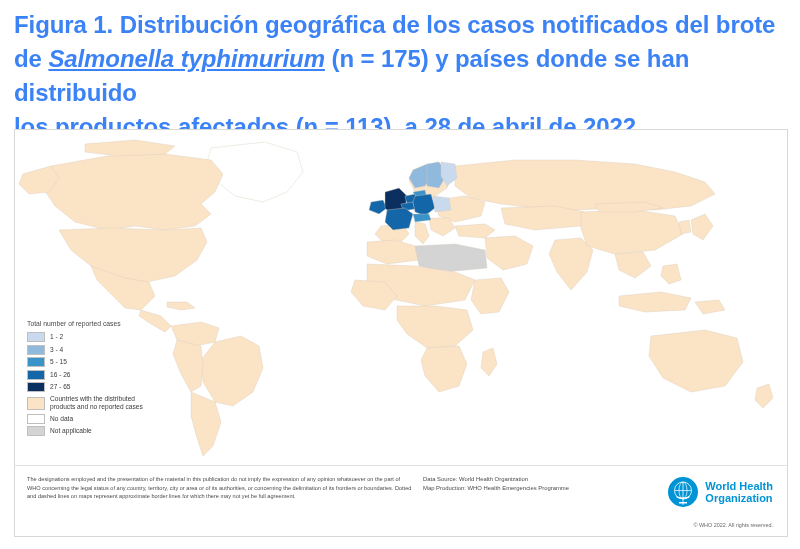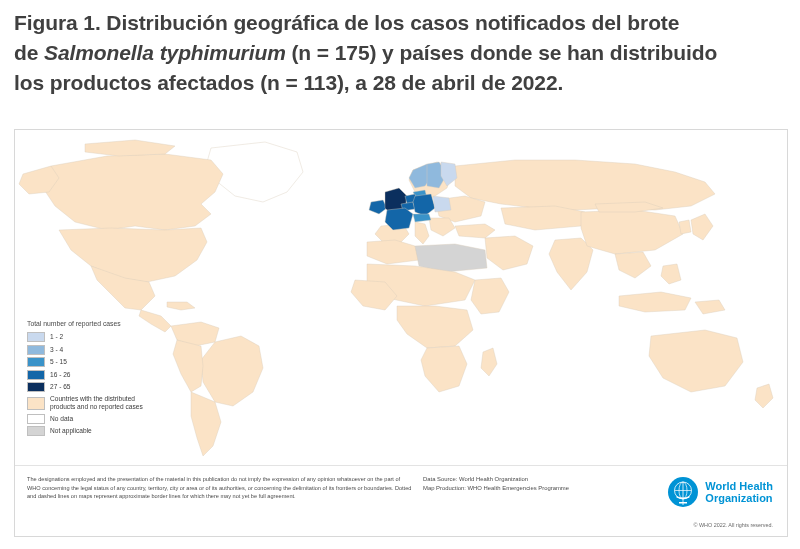--- a/index.html
+++ b/index.html
@@ -19,27 +19,27 @@
     width: 800px;
     height: 549px;
     box-sizing: border-box;
   }
   
   .caption {
     position: absolute;
     left: 14px;
     top: 8px;
     width: 772px;
-    font-size: 21px;
+    font-size: 24px;
     font-weight: bold;
     line-height: 1.42;
     letter-spacing: -0.1px;
-    color: #404040;
-  }
-  .caption .it { font-style: italic; }
+    color: #3b82f6;
+  }
+  .caption .it { font-style: italic; text-decoration: underline; }
 
   
   .map-frame {
     position: absolute;
     left: 14px;
     top: 129px;
     width: 772px;
     height: 406px;
     background: #ffffff;
     border: 1px solid #d8d8d8;

